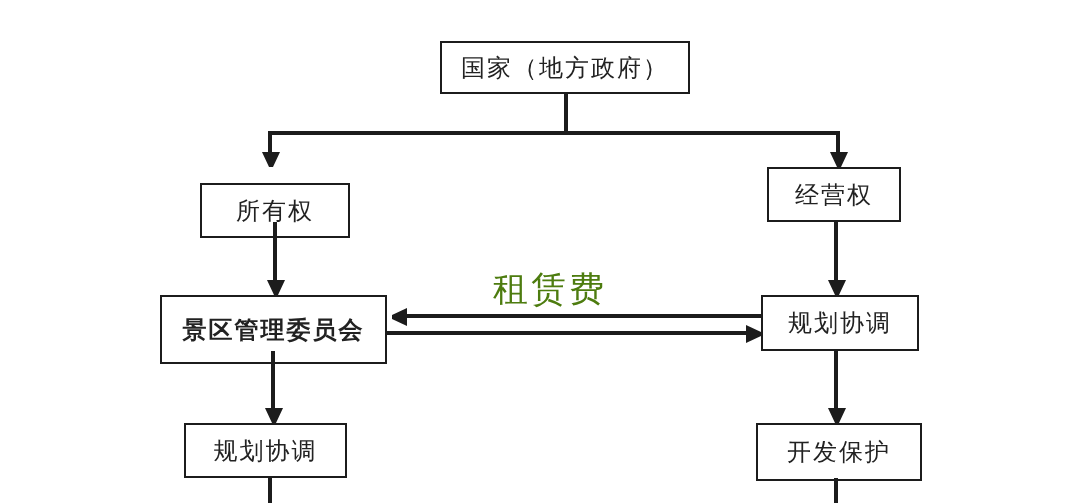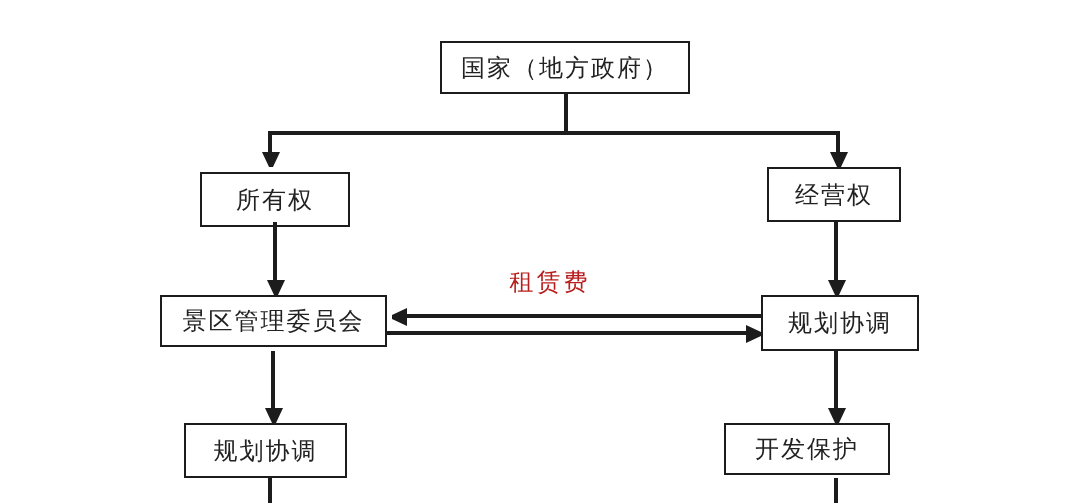--- a/index.html
+++ b/index.html
@@ -16,54 +16,54 @@
     font-size:24px; letter-spacing:2px; text-align:center; white-space:nowrap;
   }
   .hline, .vline { position:absolute; background:#1c1c1c; }
   .hline { height:2px; }
   .vline { width:2px; }
   .arr { position:absolute; width:0; height:0; }
   .arr-down  { border-left:7px solid transparent; border-right:7px solid transparent; border-top:15px solid #1c1c1c; }
   .arr-left  { border-top:7px solid transparent; border-bottom:7px solid transparent; border-right:15px solid #1c1c1c; }
   .arr-right { border-top:7px solid transparent; border-bottom:7px solid transparent; border-left:15px solid #1c1c1c; }
   .edge-label {
-    position:absolute; font-size:24px; letter-spacing:3px;
-    white-space:pre; text-align:center; color:#b91c1c;
+    position:absolute; font-size:35px; letter-spacing:3px;
+    white-space:pre; text-align:center; color:#4d7c0f;
   }
 </style>
 </head>
 <body>
 
 <div class="canvas">
 
   <div class="node" style="left:420px; top:21px;  width:250px; height:53px;">
     <span>国家（地方政府）</span>
   </div>
 
-  <div class="node" style="left:180px; top:152px; width:150px; height:55px;">
+  <div class="node" style="left:180px; top:163px; width:150px; height:55px;">
     <span>所有权</span>
   </div>
 
   <div class="node" style="left:747px; top:147px; width:134px; height:55px;">
     <span>经营权</span>
   </div>
 
-  <div class="node" style="left:140px; top:275px; width:227px; height:52px;">
+  <div class="node" style="left:140px; top:275px; width:227px; height:69px;font-weight:bold;">
     <span>景区管理委员会</span>
   </div>
 
   <div class="node" style="left:741px; top:275px; width:158px; height:56px;">
     <span>规划协调</span>
   </div>
 
   <div class="node" style="left:164px; top:403px; width:163px; height:55px;">
     <span>规划协调</span>
   </div>
 
-  <div class="node" style="left:704px; top:403px; width:166px; height:52px;">
+  <div class="node" style="left:736px; top:403px; width:166px; height:58px;">
     <span>开发保护</span>
   </div>
 
   <div class="edge-label" style="left:450px; top:244px; width:160px;">租赁费</div>
 
   <div class="vline" style="left:544px; top:74px;  height:38px;"></div>
   <div class="hline" style="left:249px; top:111px; width:570px;"></div>
 
   <div class="vline" style="left:248px; top:111px; height:22px;"></div>
   <div class="arr arr-down" style="left:242px; top:132px;"></div>

